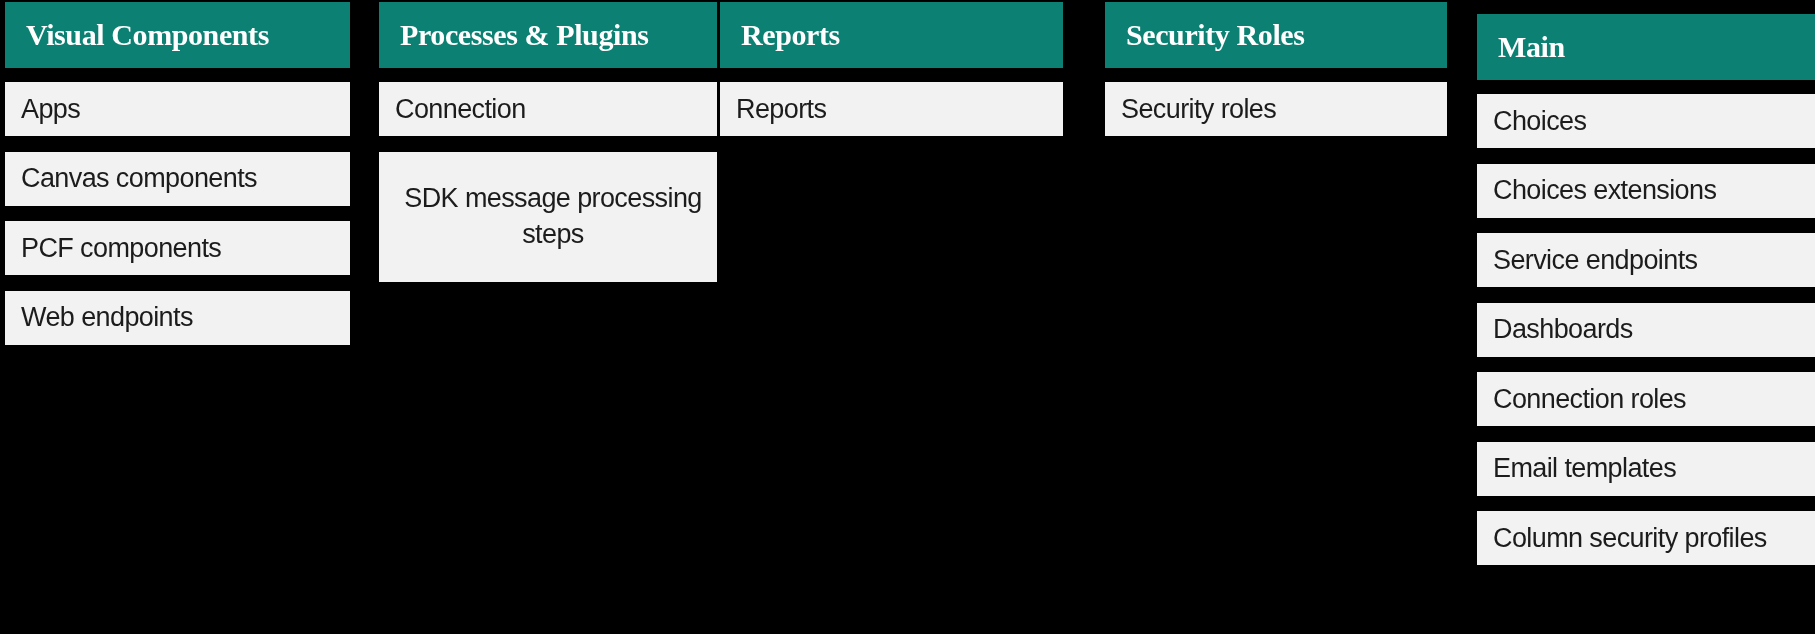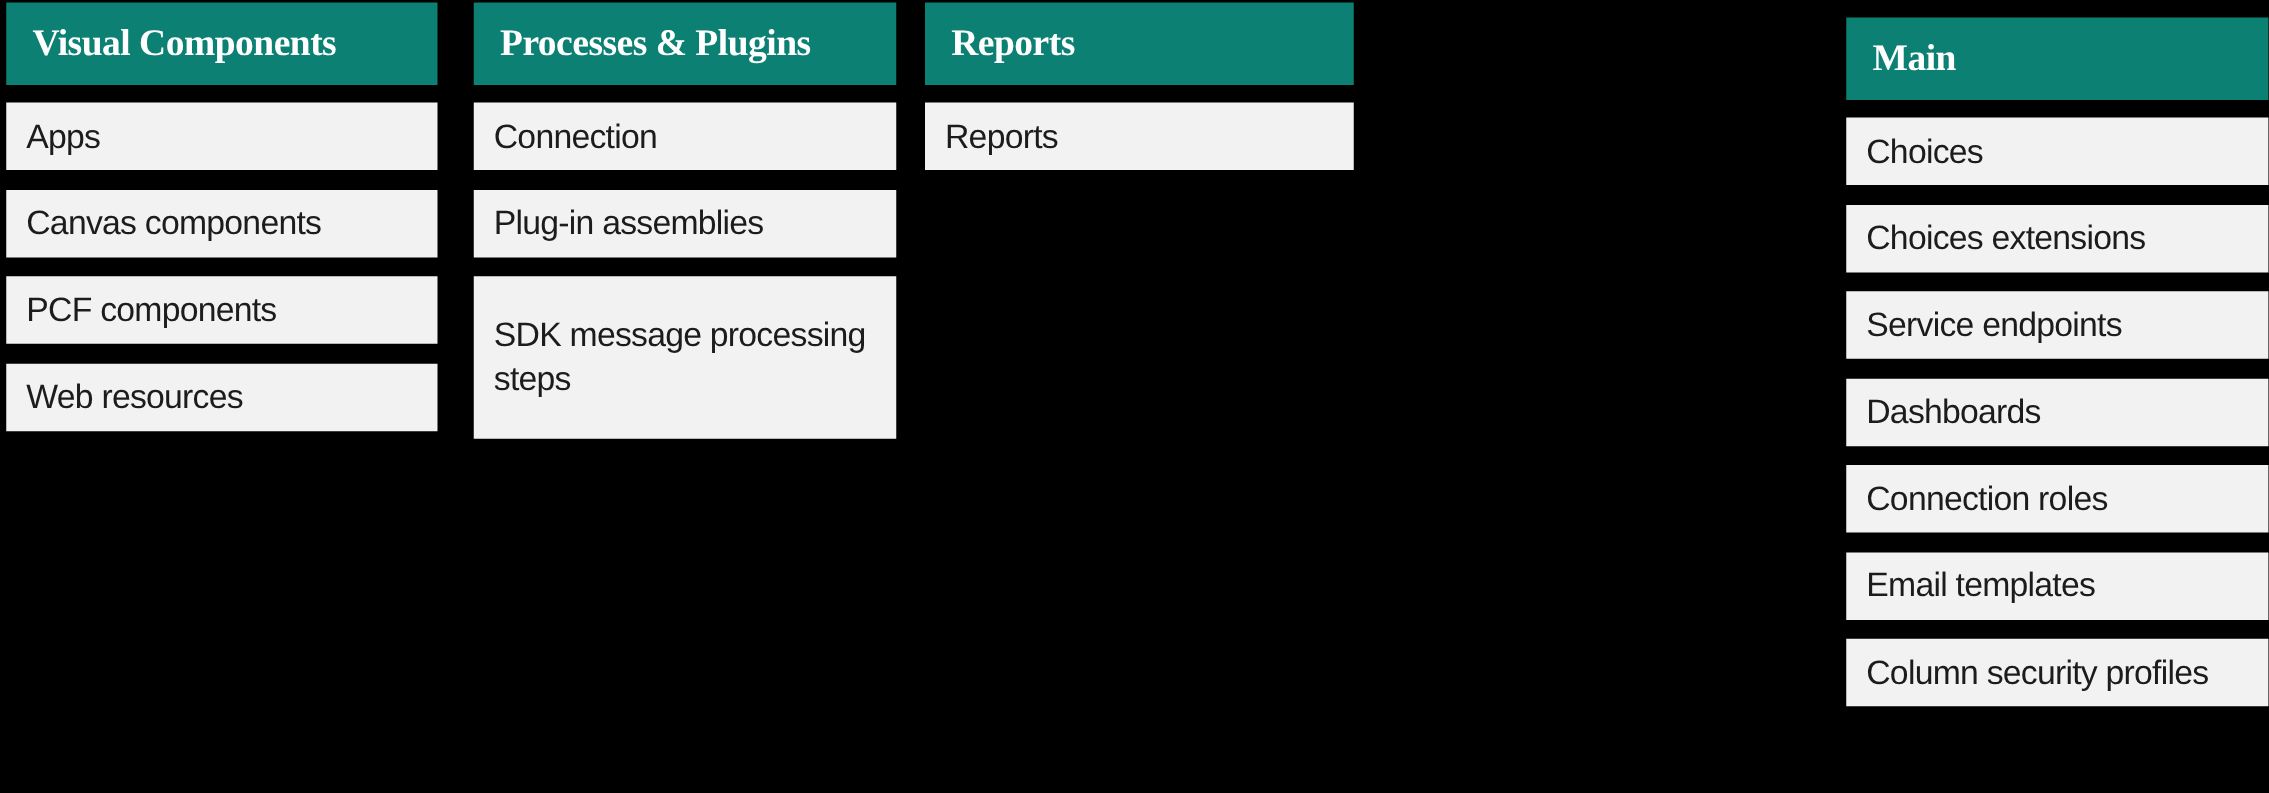--- a/index.html
+++ b/index.html
@@ -39,59 +39,63 @@
     background: var(--item-bg, #F2F2F2);
     color: var(--item-text, #1C1C1C);
     display: flex;
     align-items: center;
     padding: 0 6px 0 16px;
     box-sizing: border-box;
     font-size: 27px;
     letter-spacing: -0.6px;
     white-space: nowrap;
     overflow: hidden;
+    text-align: center;
   }
   .tile:first-of-type { margin-top: 14px; }
   .tile.tall {
     height: 130px;
     white-space: normal;
     line-height: 1.3;
   }
   
   .col-1 { left: 5px;    width: 345px; }
   .col-2 { left: 379px;  width: 338px; }
-  .col-3 { left: 740px;  width: 343px; }
+  .col-3 { left: 720px;  width: 343px; }
   .col-4 { left: 1105px; width: 342px; }
   .col-5 { left: 1477px; width: 338px; margin-top: 12px; }
 </style>
 </head>
 <body>
 
 <div class="board">
 
   <section class="col col-1">
     <header class="col-header">Visual Components</header>
     <div class="tile">Apps</div>
     <div class="tile">Canvas components</div>
     <div class="tile">PCF components</div>
-    <div class="tile">Web resources</div>
+    <div class="tile">Web endpoints</div>
   </section>
 
   <section class="col col-2">
     <header class="col-header">Processes &amp; Plugins</header>
     <div class="tile">Connection</div>
-    <div class="tile">Plug-in assemblies</div>
     <div class="tile tall">SDK message processing steps</div>
   </section>
 
   <section class="col col-3">
     <header class="col-header">Reports</header>
     <div class="tile">Reports</div>
   </section>
 
+  <section class="col col-4">
+    <header class="col-header">Security Roles</header>
+    <div class="tile">Security roles</div>
+  </section>
 
   <section class="col col-5">
     <header class="col-header">Main</header>
     <div class="tile">Choices</div>
     <div class="tile">Choices extensions</div>
     <div class="tile">Service endpoints</div>
     <div class="tile">Dashboards</div>
     <div class="tile">Connection roles</div>
     <div class="tile">Email templates</div>
     <div class="tile">Column security profiles</div>

